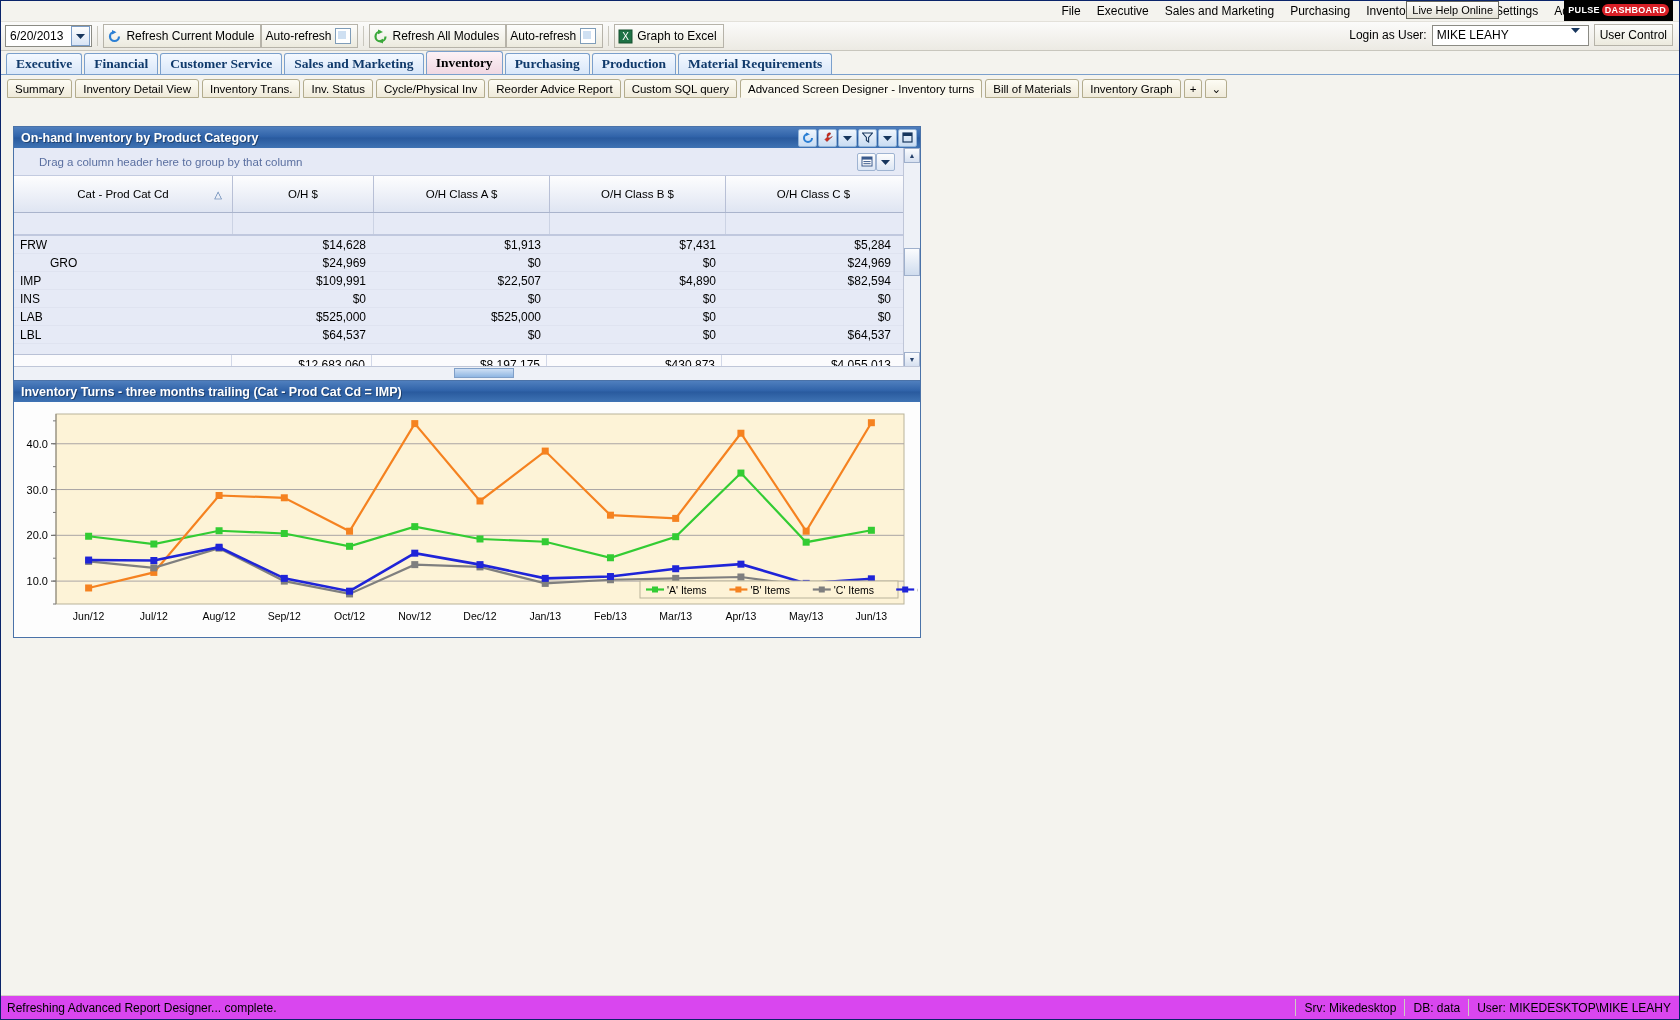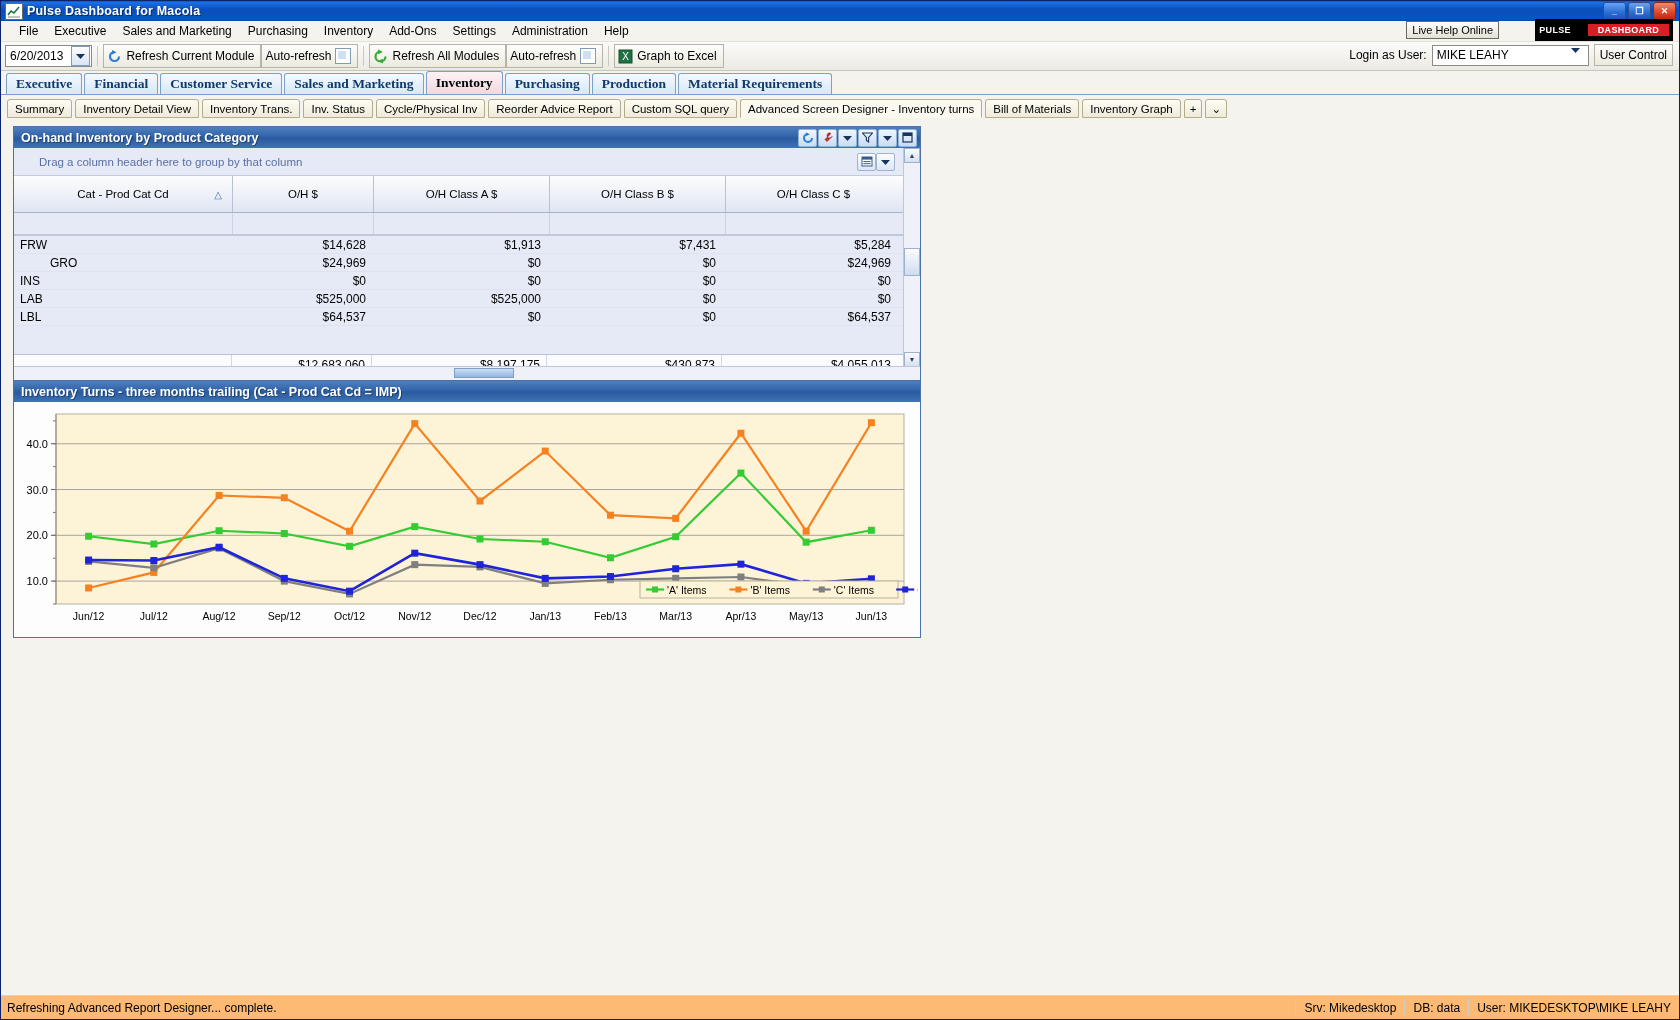--- a/index.html
+++ b/index.html
@@ -25,22 +25,22 @@
       text-shadow:1px 1px 0 rgba(0,0,0,.45);flex:1;}
   .winbtns{display:flex;gap:2px;padding-right:1px;}
   .winbtn{width:21px;height:17px;border:1px solid #2b4e8f;border-radius:3px;
       display:flex;align-items:center;justify-content:center;
       font-size:9px;font-weight:bold;color:#fff;
       background:linear-gradient(to bottom,#6ba3ef,#2b6fd4 55%,#1a52ad);}
   .winbtn.close{background:linear-gradient(to bottom,#f08a6a,#e0452a 55%,#b5260f);
       border-color:#8e2a14;}
 
   
-  .menubar{height:20px;display:flex;align-items:center;padding-left:10px;
-    background:#f4f3ee;border-bottom:1px solid #e3e1da;}
+  .menubar{height:20px;display:flex;align-items:center;padding-left:23px;
+    background:#f4f3ee;border-bottom:1px solid #e3e1da;justify-content:flex-end;}
   .menubar .mi{padding:2px 8px;font-size:12px;white-space:nowrap;}
 
   
   .toolbar{height:26px;display:flex;align-items:center;gap:0;
     background:linear-gradient(to bottom,#fbfbfa,#eceae3);
     border-bottom:1px solid #c8c6bd;padding:1px 4px;position:relative;}
   .sep{width:1px;height:20px;background:#c9c7be;margin:0 5px;}
   .datebox{display:flex;align-items:center;height:20px;border:1px solid #8b8b84;
     background:#fff;font-size:12px;}
   .datebox .dv{padding:0 8px 0 4px;}
@@ -59,21 +59,21 @@
   .loginsel span{padding-left:4px;}
   .loginsel .dbtn{width:17px;height:17px;}
   .ucbtn{height:20px;border:1px solid #b6b3a9;padding:0 5px;display:flex;align-items:center;
     background:linear-gradient(to bottom,#fdfdfc,#eceade);font-size:12px;}
   .helpbadge{position:absolute;right:180px;top:-21px;height:16px;border:1px solid #6a6a62;
     background:linear-gradient(to bottom,#fefefe,#e3e1d6);font-size:11px;
     display:flex;align-items:center;padding:0 5px;}
   .pulselogo{position:absolute;right:6px;top:-23px;height:20px;display:flex;
     align-items:center;background:#000;color:#fff;font-size:9px;font-weight:bold;
     letter-spacing:.3px;padding:0 3px;border:1px solid #000;}
-  .pulselogo .red{background:#d81f26;padding:1px 10px;margin-left:17px;}
+  .pulselogo .red{background:#d81f26;padding:1px 3px;margin-left:2px;border-radius:6px;}
 
   
   .maintabs{height:23px;display:flex;align-items:flex-end;gap:2px;padding-left:5px;
     background:#f4f3ee;border-bottom:1px solid #7ba0cc;}
   .mtab{height:20px;display:flex;align-items:center;padding:0 9px;
     border:1px solid #7ba0cc;border-bottom:none;border-radius:3px 3px 0 0;
     background:linear-gradient(to bottom,#f4f9ff,#d9e7f9);
     font-size:13.5px;font-weight:bold;font-family:"Liberation Serif",serif;color:#103a6b;}
   .mtab.active{background:linear-gradient(to bottom,#fdf2f6,#f0d8e2);height:22px;color:#000;}
 
@@ -134,45 +134,31 @@
   .hsthumb{position:absolute;top:1px;left:440px;width:60px;height:10px;
     background:linear-gradient(to bottom,#cfe0f5,#8fb6e2);border:1px solid #7f9fc8;
     box-sizing:border-box;}
 
   
   .chartbody{background:#fdfdfd;position:relative;}
   svg{display:block;}
 
   
   .statusbar{position:absolute;left:0;right:0;bottom:0;height:23px;
-    background:#fdba74;border-top:1px solid #d6d3c9;display:flex;align-items:center;
+    background:#d946ef;border-top:1px solid #d6d3c9;display:flex;align-items:center;
     font-size:12px;}
   .statusbar .sleft{flex:1;padding-left:6px;}
   .scell{border-left:1px solid #cfccc2;padding:0 8px;height:17px;display:flex;
     align-items:center;}
 </style>
 </head>
 <body>
 
 <div class="app">
 
-  <div class="titlebar">
-    <div class="tb-icon">
-      <svg width="14" height="13" viewBox="0 0 14 13">
-        <polyline points="1,10 4,6 7,8 12,2" fill="none" stroke="#1a7a3a" stroke-width="1.6"></polyline>
-        <polyline points="1,12 13,12" fill="none" stroke="#888" stroke-width="1"></polyline>
-      </svg>
-    </div>
-    <div class="tb-title">Pulse Dashboard for Macola</div>
-    <div class="winbtns">
-      <div class="winbtn">_</div>
-      <div class="winbtn">❐</div>
-      <div class="winbtn close">✕</div>
-    </div>
-  </div>
 
   <div class="menubar">
     <div class="mi">File</div>
     <div class="mi">Executive</div>
     <div class="mi">Sales and Marketing</div>
     <div class="mi">Purchasing</div>
     <div class="mi">Inventory</div>
     <div class="mi">Add-Ons</div>
     <div class="mi">Settings</div>
     <div class="mi">Administration</div>
@@ -376,20 +362,27 @@
           <div class="gc num" style="width:175px;">$1,913</div>
           <div class="gc num" style="width:175px;">$7,431</div>
           <div class="gc num" style="width:175px;">$5,284</div>
         </div>
         <div class="grow">
           <div class="gc" style="width:218px;padding-left:36px;">GRO</div>
           <div class="gc num" style="width:140px;">$24,969</div>
           <div class="gc num" style="width:175px;">$0</div>
           <div class="gc num" style="width:175px;">$0</div>
           <div class="gc num" style="width:175px;">$24,969</div>
+        </div>
+        <div class="grow">
+          <div class="gc" style="width:218px;">IMP</div>
+          <div class="gc num" style="width:140px;">$109,991</div>
+          <div class="gc num" style="width:175px;">$22,507</div>
+          <div class="gc num" style="width:175px;">$4,890</div>
+          <div class="gc num" style="width:175px;">$82,594</div>
         </div>
         <div class="grow">
           <div class="gc" style="width:218px;">INS</div>
           <div class="gc num" style="width:140px;">$0</div>
           <div class="gc num" style="width:175px;">$0</div>
           <div class="gc num" style="width:175px;">$0</div>
           <div class="gc num" style="width:175px;">$0</div>
         </div>
         <div class="grow">
           <div class="gc" style="width:218px;">LAB</div>

